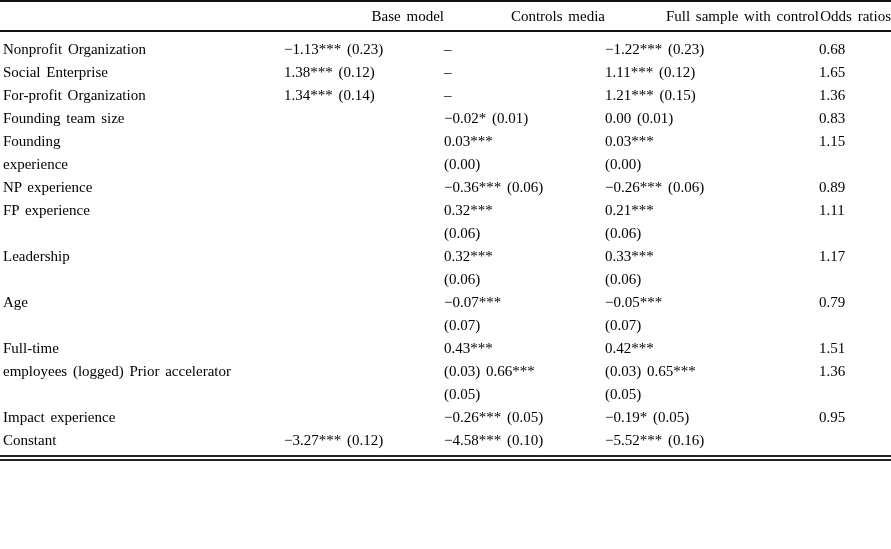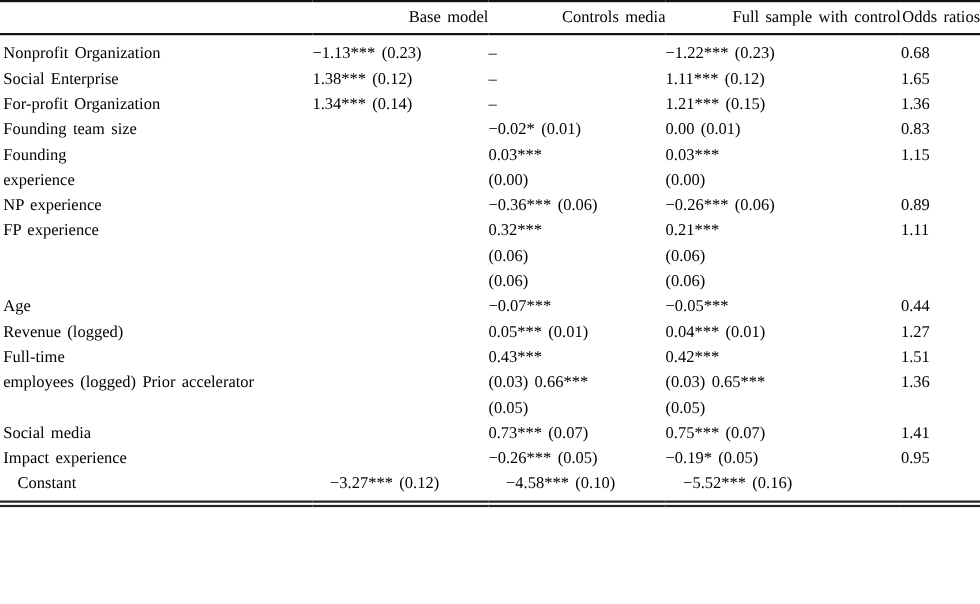--- a/index.html
+++ b/index.html
@@ -44,21 +44,21 @@
   tbody td {
     height: 23px;
     padding: 0;
     vertical-align: middle;
     white-space: nowrap;
     overflow: visible;
     text-align: left;
   }
   tbody td:first-child { padding-left: 3px; }
   tbody tr:first-child td { padding-top: 6px; }
-  tbody tr:last-child td { padding-bottom: 3px; padding-left: 16px; }
+  tbody tr:last-child td { padding-bottom: 3px; }
 </style>
 </head>
 <body>
 
 <div class="page">
   <table class="reg-table">
     <colgroup>
       <col class="c1">
         <col class="c2">
         <col class="c3">
@@ -132,39 +132,46 @@
           <td>1.11</td>
         </tr>
         <tr>
           <td></td>
           <td></td>
           <td>(0.06)</td>
           <td>(0.06)</td>
           <td></td>
         </tr>
         <tr>
+          <td>Leadership</td>
+          <td></td>
+          <td>0.32***</td>
+          <td>0.33***</td>
+          <td>1.17</td>
+        </tr>
+        <tr>
           <td></td>
           <td></td>
           <td>(0.06)</td>
           <td>(0.06)</td>
           <td></td>
         </tr>
         <tr>
           <td>Age</td>
           <td></td>
           <td>−0.07***</td>
           <td>−0.05***</td>
-          <td>0.44</td>
-        </tr>
-        <tr>
-          <td>Revenue (logged)</td>
-          <td></td>
-          <td>0.05*** (0.01)</td>
-          <td>0.04*** (0.01)</td>
-          <td>1.27</td>
+          <td>0.79</td>
+        </tr>
+        <tr>
+          <td></td>
+          <td></td>
+          <td>(0.07)</td>
+          <td>(0.07)</td>
+          <td></td>
         </tr>
         <tr>
           <td>Full-time</td>
           <td></td>
           <td>0.43***</td>
           <td>0.42***</td>
           <td>1.51</td>
         </tr>
         <tr>
           <td>employees (logged) Prior accelerator</td>
@@ -172,27 +179,20 @@
           <td>(0.03) 0.66***</td>
           <td>(0.03) 0.65***</td>
           <td>1.36</td>
         </tr>
         <tr>
           <td></td>
           <td></td>
           <td>(0.05)</td>
           <td>(0.05)</td>
           <td></td>
-        </tr>
-        <tr>
-          <td>Social media</td>
-          <td></td>
-          <td>0.73*** (0.07)</td>
-          <td>0.75*** (0.07)</td>
-          <td>1.41</td>
         </tr>
         <tr>
           <td>Impact experience</td>
           <td></td>
           <td>−0.26*** (0.05)</td>
           <td>−0.19* (0.05)</td>
           <td>0.95</td>
         </tr>
         <tr>
           <td>Constant</td>

